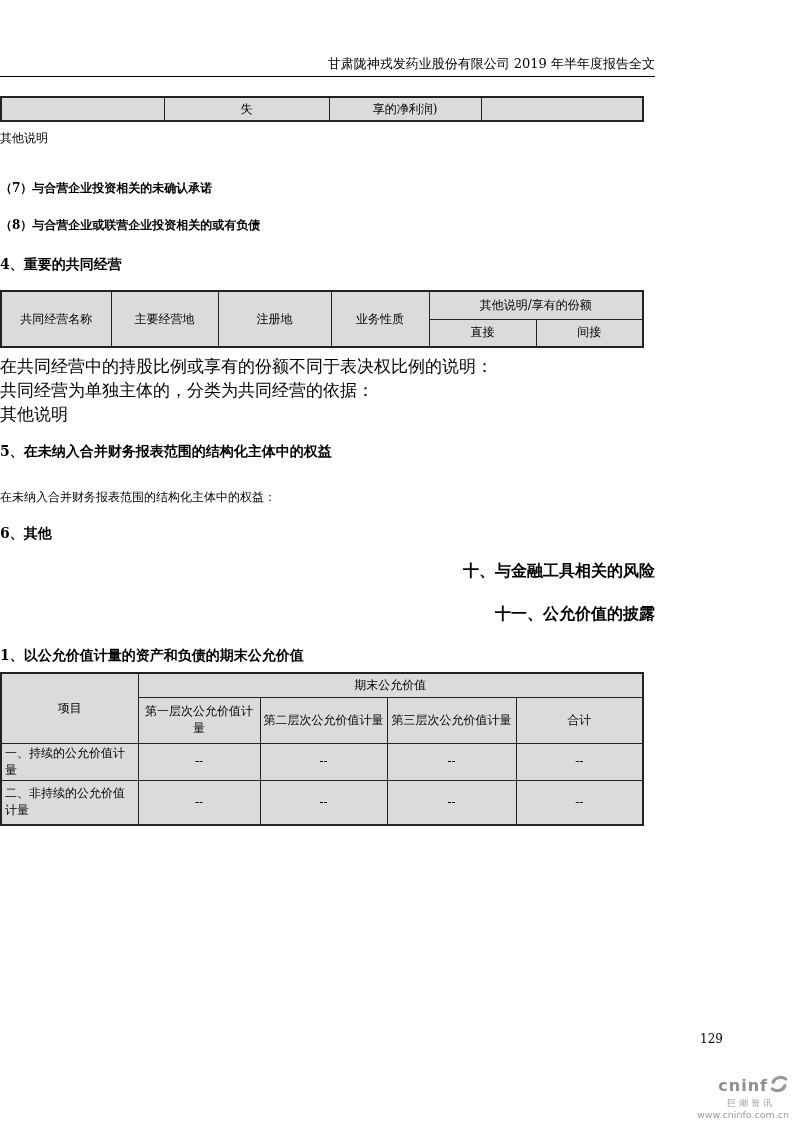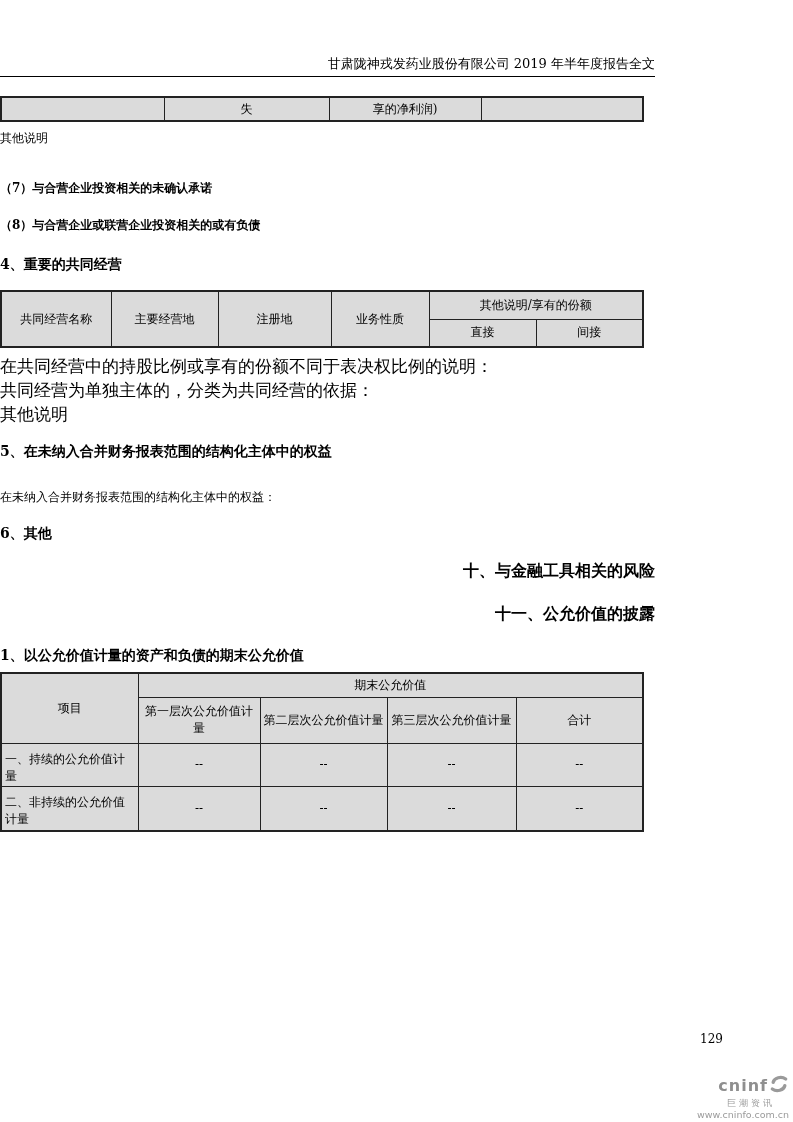--- a/index.html
+++ b/index.html
@@ -65,21 +65,21 @@
     text-align:right;
     font-size:12px;
     line-height:16px;
   }
   .unit-value { margin-left:14px; }
 
   .t-fv { margin-top:7px; }
   .t-fv td.gh   { height:24px; }
   .t-fv td.lvl  { height:46px; padding:1px 6px; }
   .t-fv td.lvl-tight { height:46px; padding:1px 0; }
-  .t-fv td.rowlabel { text-align:left; padding:7px 4px 1px 3px; }
+  .t-fv td.rowlabel { text-align:left; padding:1px 4px 1px 3px; }
   .t-fv tr.r3 td { height:26px; }
   .t-fv tr.r4 td { height:45px; }
 
   .page-number {
     position:absolute;
     top:1032px; right:70px;
     font-size:12px;
   }
 
   .cninfo-logo {

